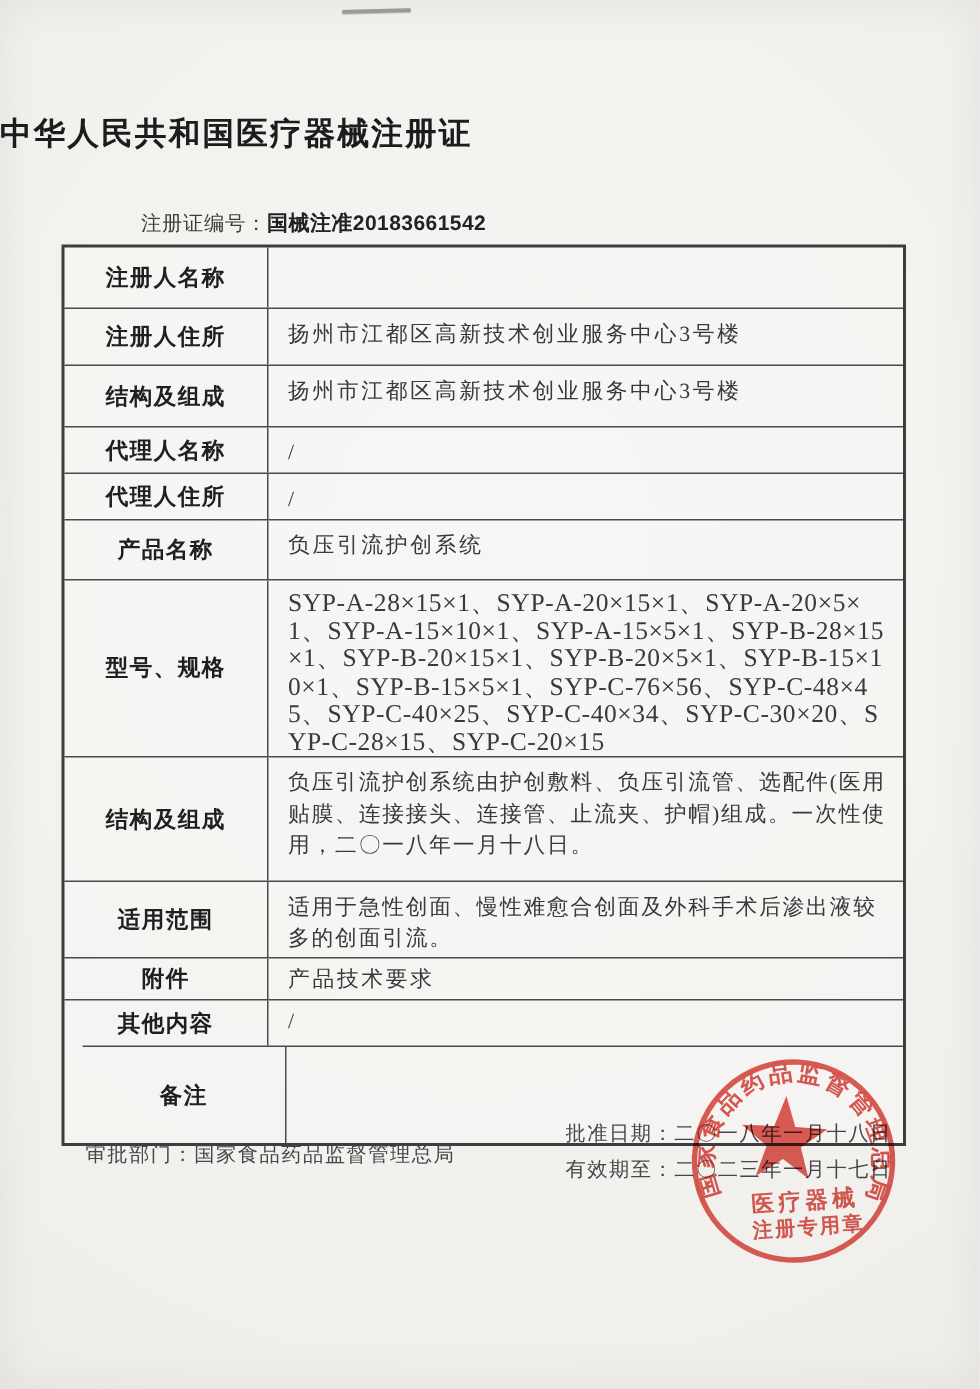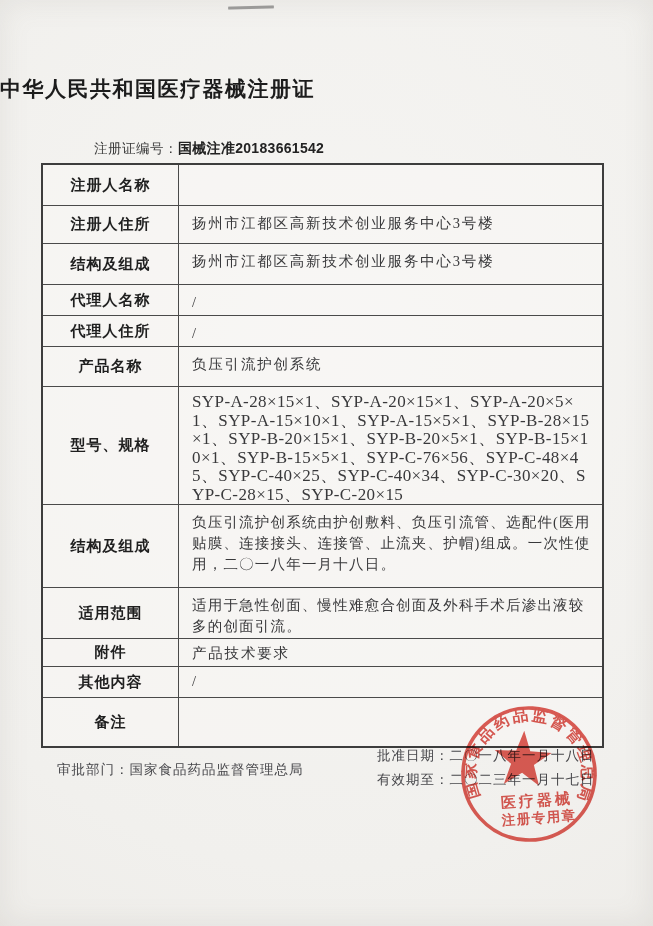--- a/index.html
+++ b/index.html
@@ -64,21 +64,21 @@
     flex: 1;
     padding: 7px 10px 4px 13px;
     font-size: 14.5px; color: #39393b;
     letter-spacing: 1.8px;
     line-height: 20px;
     word-break: break-all;
   }
   .rh1 { height: 40px; } .rh2 { height: 38px; } .rh3 { height: 41px; }
   .rh4 { height: 31px; } .rh5 { height: 31px; } .rh6 { height: 40px; }
   .rh7 { height: 118px; } .rh8 { height: 83px; } .rh9 { height: 51px; }
-  .rh10 { height: 28px; } .rh11 { height: 31px; } .rh12 { height: 49px; }
+  .rh10 { height: 28px; } .rh11 { height: 31px; } .rh12 { height: 65px; margin-left: 12px; }
   .rh7 .t-val { letter-spacing: 0.4px; line-height: 18.6px; padding-top: 6px; font-size: 17px; }
   .rh8 .t-val, .rh9 .t-val { line-height: 21px; letter-spacing: 1.2px; }
   .rh10 .t-val, .rh11 .t-val { padding-top: 4px; }
   .footer-item { position: absolute; font-size: 13.5px; color: #46464a; letter-spacing: 1px; white-space: nowrap; }
   .approval-dept { left: 57px; top: 761px; }
   .approval-date { left: 377px; top: 747px; }
   .valid-until   { left: 377px; top: 771px; }
   .seal {
     position: absolute; left: 444px; top: 689px;
     width: 170px; height: 170px;

